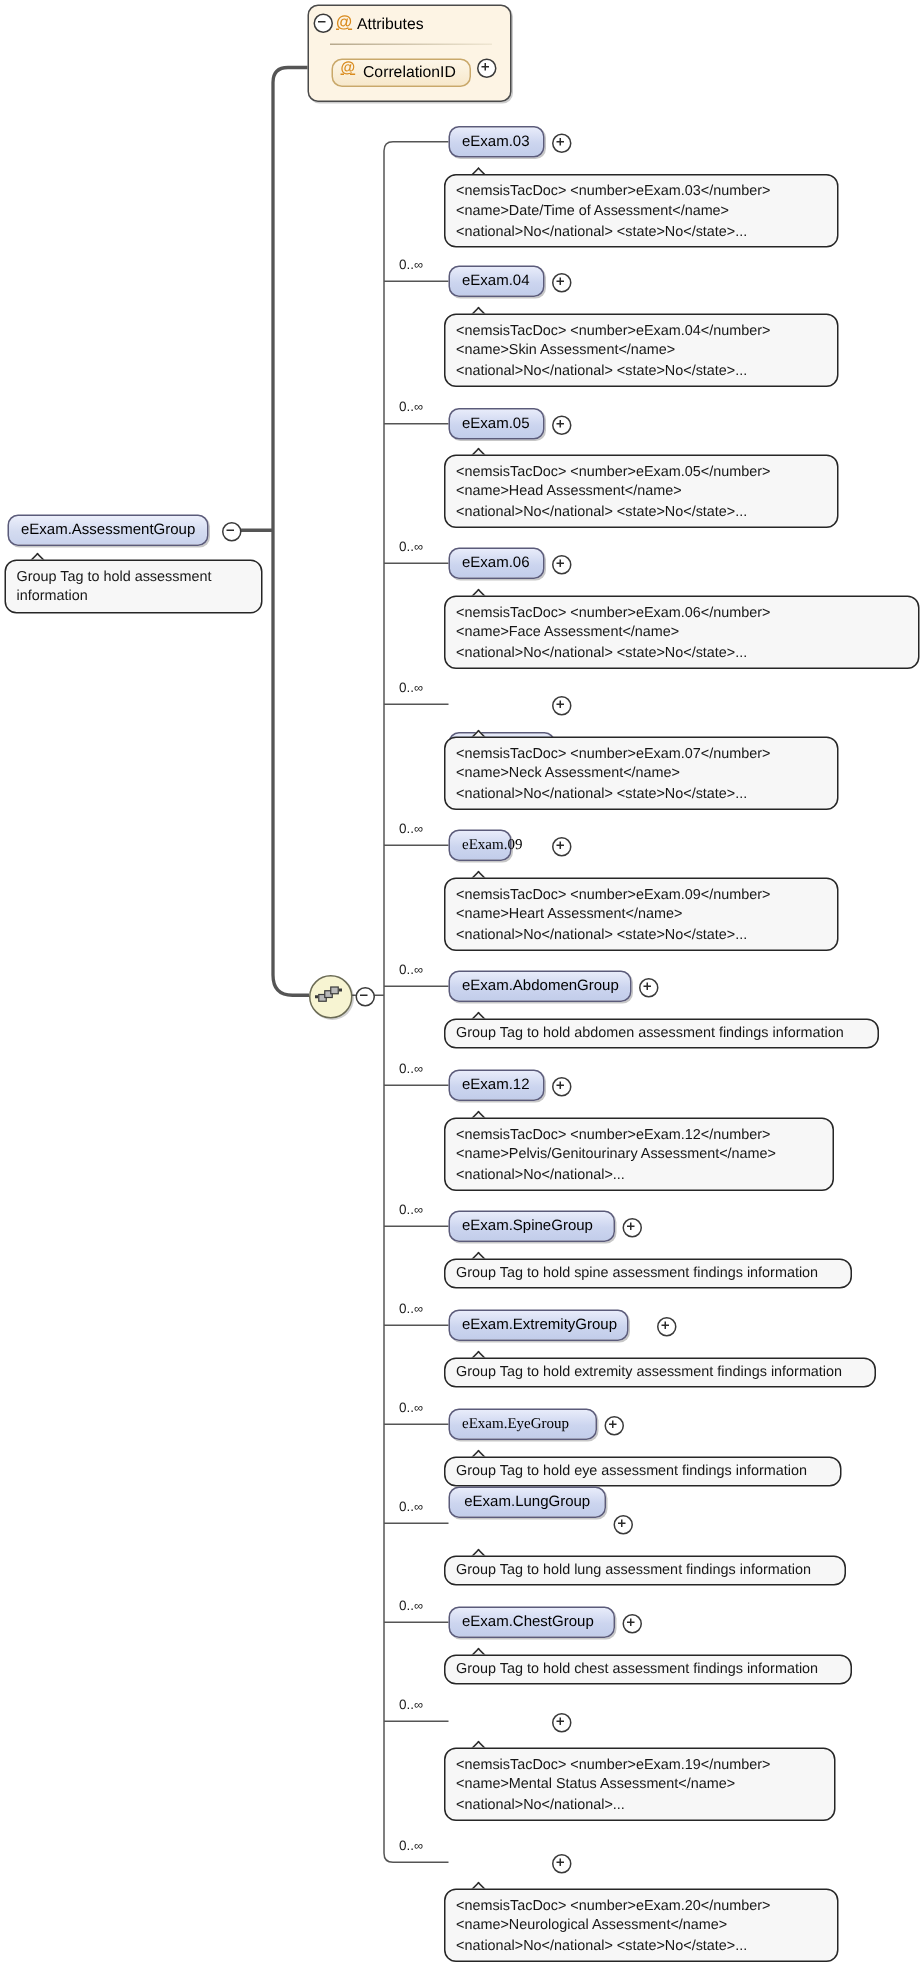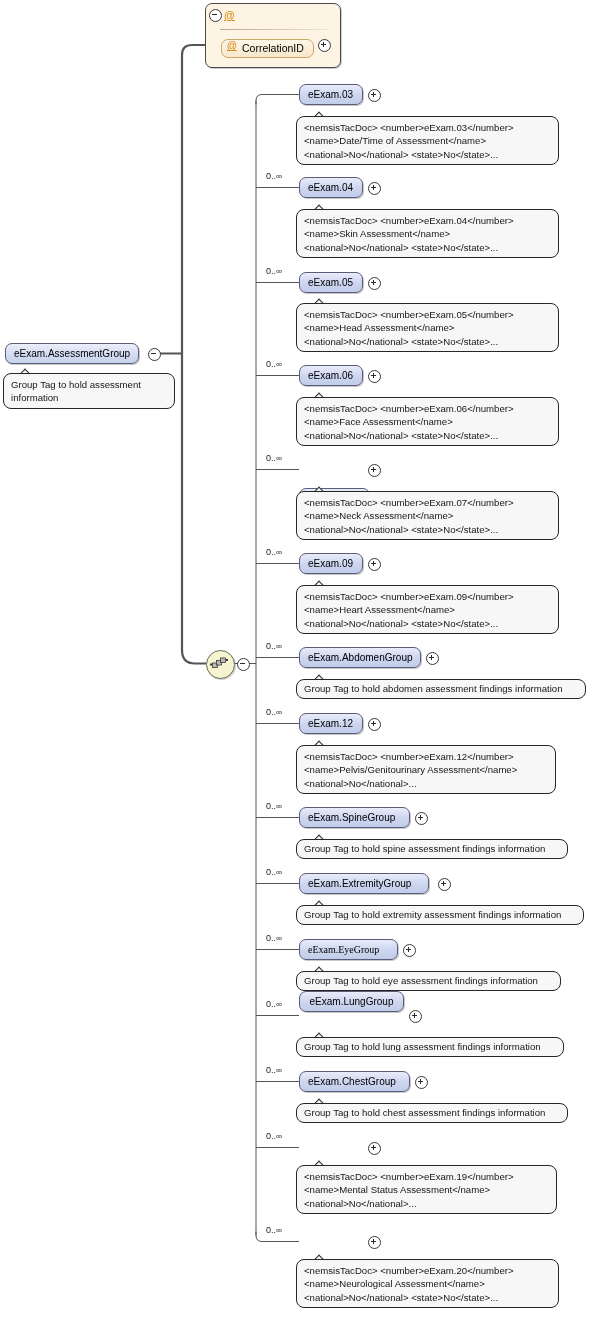--- a/index.html
+++ b/index.html
@@ -143,20 +143,23 @@
   <div class="node root" id="root-node" style="left:5px;top:343px;">
     <span>eExam.AssessmentGroup</span>
   </div>
   <div class="tog" id="root-toggle" style="left:148px;top:348px;"></div>
 
   <div class="anno-tip" style="left:18px;top:364px;"></div>
   <div class="anno" style="left:3px;top:373px;width:172px;">Group Tag to hold assessment
 information</div>
 
   <div class="attrs" style="left:205px;top:3px;width:136px;height:65px;">
+    <div class="attrs-head">
+      <span style="position:absolute;left:32px;">Attributes</span>
+    </div>
     <div class="attrs-sep"></div>
     <span class="at-sign" style="left:18px;top:5px;">@</span>
     <div class="attr-node" style="left:15px;top:35px;width:93px;">
       <span>CorrelationID</span>
     </div>
     <span class="at-sign" style="left:21px;top:36px;font-size:10px;">@</span>
   </div>
   <div class="tog" style="left:209px;top:9px;"></div>
   <div class="tog plus" style="left:318px;top:39px;"></div>
 
@@ -189,31 +192,31 @@
       <div class="tog plus" style="left:368px;top:277px;"></div>
       <div class="occ" style="left:266px;top:265.5px;">0..<span class="inf">∞</span></div>
       <div class="anno-tip" style="left:312px;top:294px;"></div>
       <div class="anno" style="left:296px;top:303px;width:263px;">&lt;nemsisTacDoc&gt; &lt;number&gt;eExam.05&lt;/number&gt;
 &lt;name&gt;Head Assessment&lt;/name&gt;
 &lt;national&gt;No&lt;/national&gt; &lt;state&gt;No&lt;/state&gt;...</div>
       <div class="node" style="left:299px;top:365px;width:64px;"><span>eExam.06</span></div>
       <div class="tog plus" style="left:368px;top:370px;"></div>
       <div class="occ" style="left:266px;top:358.5px;">0..<span class="inf">∞</span></div>
       <div class="anno-tip" style="left:312px;top:388px;"></div>
-      <div class="anno" style="left:296px;top:397px;width:263px;">&lt;nemsisTacDoc&gt; &lt;number&gt;eExam.06&lt;/number&gt;
+      <div class="anno" style="left:296px;top:397px;width:317px;">&lt;nemsisTacDoc&gt; &lt;number&gt;eExam.06&lt;/number&gt;
 &lt;name&gt;Face Assessment&lt;/name&gt;
 &lt;national&gt;No&lt;/national&gt; &lt;state&gt;No&lt;/state&gt;...</div>
       <div class="node" style="left:299px;top:459px;width:71px;margin-top:29px;"><span>eExam.07</span></div>
       <div class="tog plus" style="left:368px;top:464px;"></div>
       <div class="occ" style="left:266px;top:452.5px;">0..<span class="inf">∞</span></div>
       <div class="anno-tip" style="left:312px;top:482px;"></div>
       <div class="anno" style="left:296px;top:491px;width:263px;">&lt;nemsisTacDoc&gt; &lt;number&gt;eExam.07&lt;/number&gt;
 &lt;name&gt;Neck Assessment&lt;/name&gt;
 &lt;national&gt;No&lt;/national&gt; &lt;state&gt;No&lt;/state&gt;...</div>
-      <div class="node" style="left:299px;top:553px;width:64px;"><span>eExam.09</span></div>
+      <div class="node" style="left:299px;top:553px;width:42px;font-family:Liberation Serif, serif;"><span>eExam.09</span></div>
       <div class="tog plus" style="left:368px;top:558px;"></div>
       <div class="occ" style="left:266px;top:546.5px;">0..<span class="inf">∞</span></div>
       <div class="anno-tip" style="left:312px;top:576px;"></div>
       <div class="anno" style="left:296px;top:585px;width:263px;">&lt;nemsisTacDoc&gt; &lt;number&gt;eExam.09&lt;/number&gt;
 &lt;name&gt;Heart Assessment&lt;/name&gt;
 &lt;national&gt;No&lt;/national&gt; &lt;state&gt;No&lt;/state&gt;...</div>
       <div class="node" style="left:299px;top:647px;width:122px;"><span>eExam.AbdomenGroup</span></div>
       <div class="tog plus" style="left:426px;top:652px;"></div>
       <div class="occ" style="left:266px;top:640.5px;">0..<span class="inf">∞</span></div>
       <div class="anno-tip" style="left:312px;top:670px;"></div>
@@ -223,21 +226,21 @@
       <div class="occ" style="left:266px;top:706.5px;">0..<span class="inf">∞</span></div>
       <div class="anno-tip" style="left:312px;top:736px;"></div>
       <div class="anno" style="left:296px;top:745px;width:260px;">&lt;nemsisTacDoc&gt; &lt;number&gt;eExam.12&lt;/number&gt;
 &lt;name&gt;Pelvis/Genitourinary Assessment&lt;/name&gt;
 &lt;national&gt;No&lt;/national&gt;...</div>
       <div class="node" style="left:299px;top:807px;width:111px;"><span>eExam.SpineGroup</span></div>
       <div class="tog plus" style="left:415px;top:812px;"></div>
       <div class="occ" style="left:266px;top:800.5px;">0..<span class="inf">∞</span></div>
       <div class="anno-tip" style="left:312px;top:830px;"></div>
       <div class="anno one" style="left:296px;top:839px;width:272px;">Group Tag to hold spine assessment findings information</div>
-      <div class="node" style="left:299px;top:873px;width:130px;"><span>eExam.ExtremityGroup</span></div>
+      <div class="node" style="left:299px;top:873px;width:120px;"><span>eExam.ExtremityGroup</span></div>
       <div class="tog plus" style="left:438px;top:878px;"></div>
       <div class="occ" style="left:266px;top:866.5px;">0..<span class="inf">∞</span></div>
       <div class="anno-tip" style="left:312px;top:896px;"></div>
       <div class="anno one" style="left:296px;top:905px;width:288px;">Group Tag to hold extremity assessment findings information</div>
       <div class="node" style="left:299px;top:939px;width:99px;font-family:Liberation Serif, serif;"><span>eExam.EyeGroup</span></div>
       <div class="tog plus" style="left:403px;top:944px;"></div>
       <div class="occ" style="left:266px;top:932.5px;">0..<span class="inf">∞</span></div>
       <div class="anno-tip" style="left:312px;top:962px;"></div>
       <div class="anno one" style="left:296px;top:971px;width:265px;">Group Tag to hold eye assessment findings information</div>
       <div class="node" style="left:299px;top:991px;width:105px;text-align:center;"><span>eExam.LungGroup</span></div>

